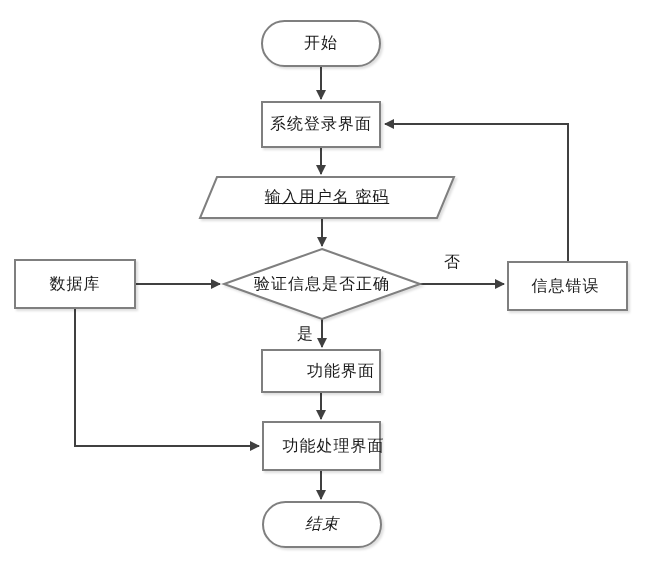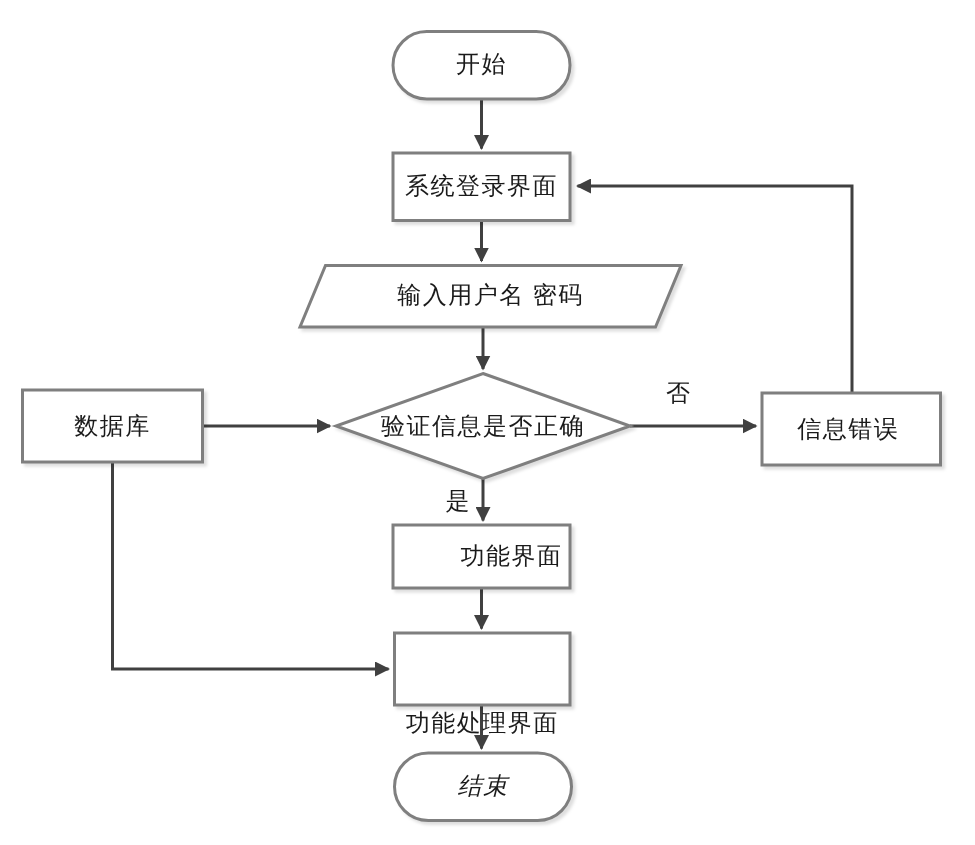--- a/index.html
+++ b/index.html
@@ -37,26 +37,26 @@
   }
   .edge-label {
     position: absolute;
     font-size: 16px;
     color: #1a1a1a;
     pointer-events: none;
   }
   
   .lbl-start    { left: 262px; top: 21px;  width: 118px; height: 45px; }
   .lbl-login    { left: 262px; top: 102px; width: 118px; height: 45px; }
-  .lbl-input    { left: 200px; top: 177px; width: 254px; height: 41px; }
+  .lbl-input    { left: 200px; top: 177px; width: 254px; height: 41px; text-decoration: underline; }
   .lbl-verify   { left: 224px; top: 249px; width: 196px; height: 70px; }
   .lbl-database { left: 15px;  top: 260px; width: 120px; height: 48px; }
   .lbl-error    { left: 508px; top: 262px; width: 115px; height: 48px; }
   .lbl-function { left: 262px; top: 350px; width: 118px; height: 42px; margin-left: 20px; }
-  .lbl-process  { left: 263px; top: 422px; width: 117px; height: 48px; margin-top: 36px; }
+  .lbl-process  { left: 275px; top: 422px; width: 117px; height: 48px; }
   .lbl-end      { left: 263px; top: 502px; width: 118px; height: 45px; font-style: italic; }
   .lbl-no       { left: 444px; top: 252px; }
   .lbl-yes      { left: 297px; top: 324px; }
 </style>
 </head>
 <body>
 
 <div class="canvas">
 
   <svg width="650" height="563" viewBox="0 0 650 563">

